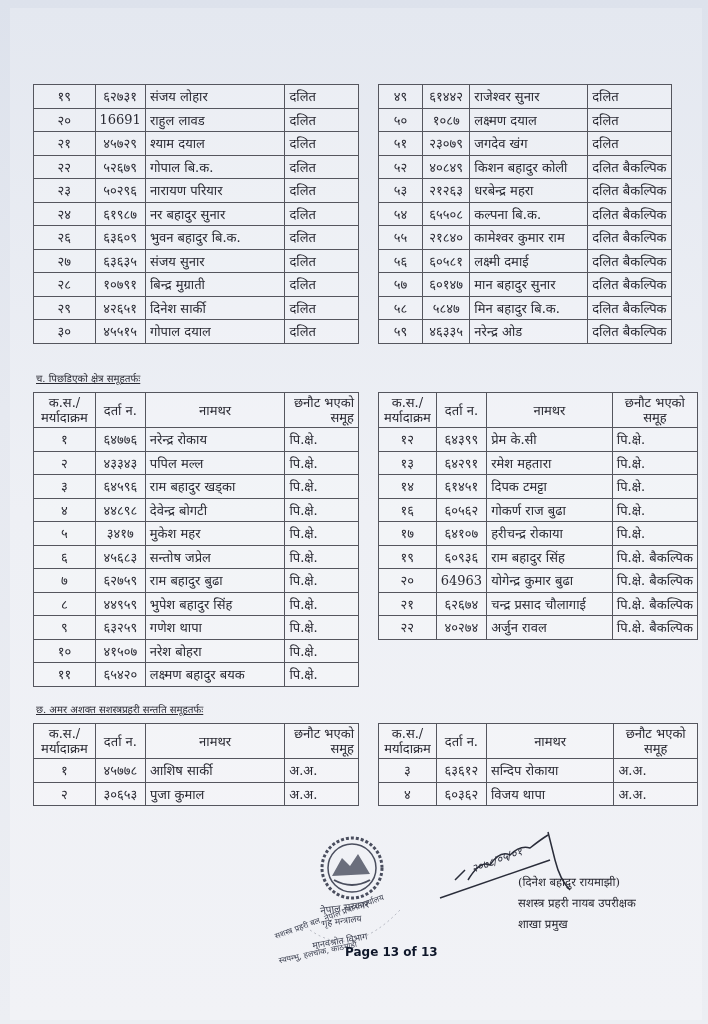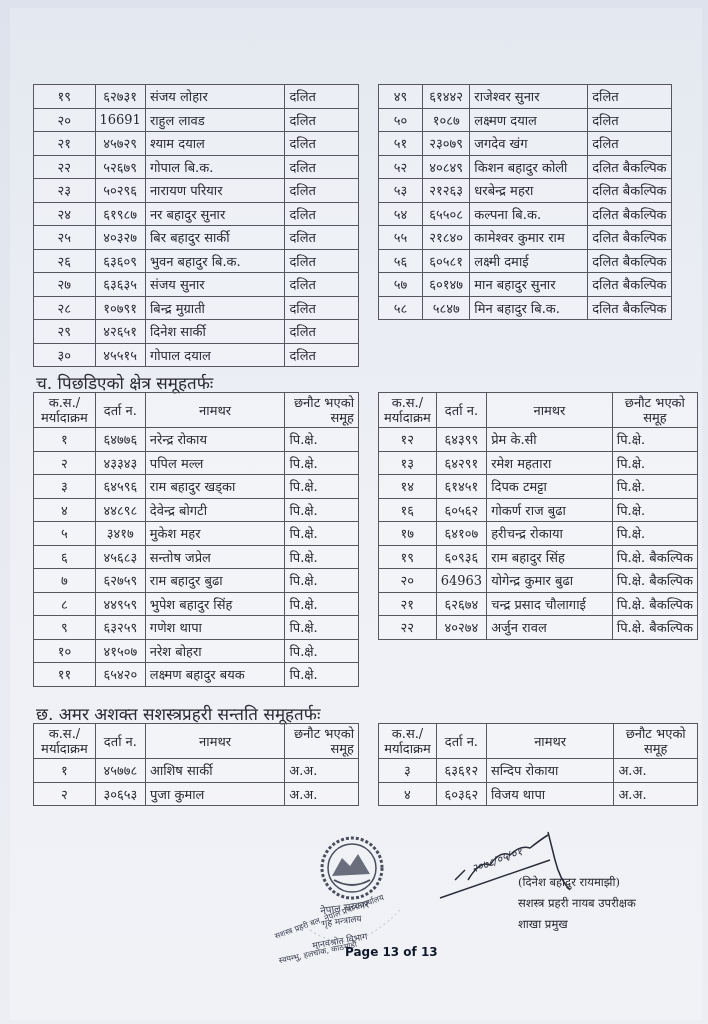--- a/index.html
+++ b/index.html
@@ -23,21 +23,21 @@
     border: 1px solid #55565e;
     padding: 0 4px;
     height: 22.5px;
     white-space: nowrap;
     font-weight: normal;
   }
   table.grid th { height: 34px; line-height: 15px; text-align: center; }
   td.c { text-align: center; }
   td.l { text-align: left; }
   .section-title {
-    position: absolute; font-size: 17px; 
+    position: absolute; font-size: 10px; text-decoration: underline;
     white-space: nowrap;
   }
   .seal {
     position: absolute; left: 290px; top: 830px; width: 130px; height: 135px;
   }
   .page-num {
     position: absolute; left: 337px; top: 945px; font-family: "DejaVu Sans", sans-serif;
     font-size: 12px; font-weight: bold; color: #0f172a; margin-left: 8px;
   }
   .sign-block { position: absolute; left: 518px; top: 872px; font-size: 11.5px; line-height: 21px; }
@@ -86,26 +86,20 @@
         <td class="l">नारायण परियार</td>
         <td class="l">दलित</td>
       </tr>
       <tr>
         <td class="c">२४</td>
         <td class="c">६१९८७</td>
         <td class="l">नर बहादुर सुनार</td>
         <td class="l">दलित</td>
       </tr>
       <tr>
-        <td class="c">२५</td>
-        <td class="c">४०३२७</td>
-        <td class="l">बिर बहादुर सार्की</td>
-        <td class="l">दलित</td>
-      </tr>
-      <tr>
         <td class="c">२६</td>
         <td class="c">६३६०९</td>
         <td class="l">भुवन बहादुर बि.क.</td>
         <td class="l">दलित</td>
       </tr>
       <tr>
         <td class="c">२७</td>
         <td class="c">६३६३५</td>
         <td class="l">संजय सुनार</td>
         <td class="l">दलित</td>
@@ -190,20 +184,26 @@
       <tr>
         <td class="c">५७</td>
         <td class="c">६०१४७</td>
         <td class="l">मान बहादुर सुनार</td>
         <td class="l">दलित बैकल्पिक</td>
       </tr>
       <tr>
         <td class="c">५८</td>
         <td class="c">५८४७</td>
         <td class="l">मिन बहादुर बि.क.</td>
+        <td class="l">दलित बैकल्पिक</td>
+      </tr>
+      <tr>
+        <td class="c">५९</td>
+        <td class="c">४६३३५</td>
+        <td class="l">नरेन्द्र ओड</td>
         <td class="l">दलित बैकल्पिक</td>
       </tr>
     </tbody>
 </table>
 
 <div class="section-title" style="left:36px; top:371px;">च. पिछडिएको क्षेत्र समूहतर्फः</div>
 
 <table class="grid" style="left:33px; top:392px; width:326px;">
   <colgroup>
       <col style="width:62px">

